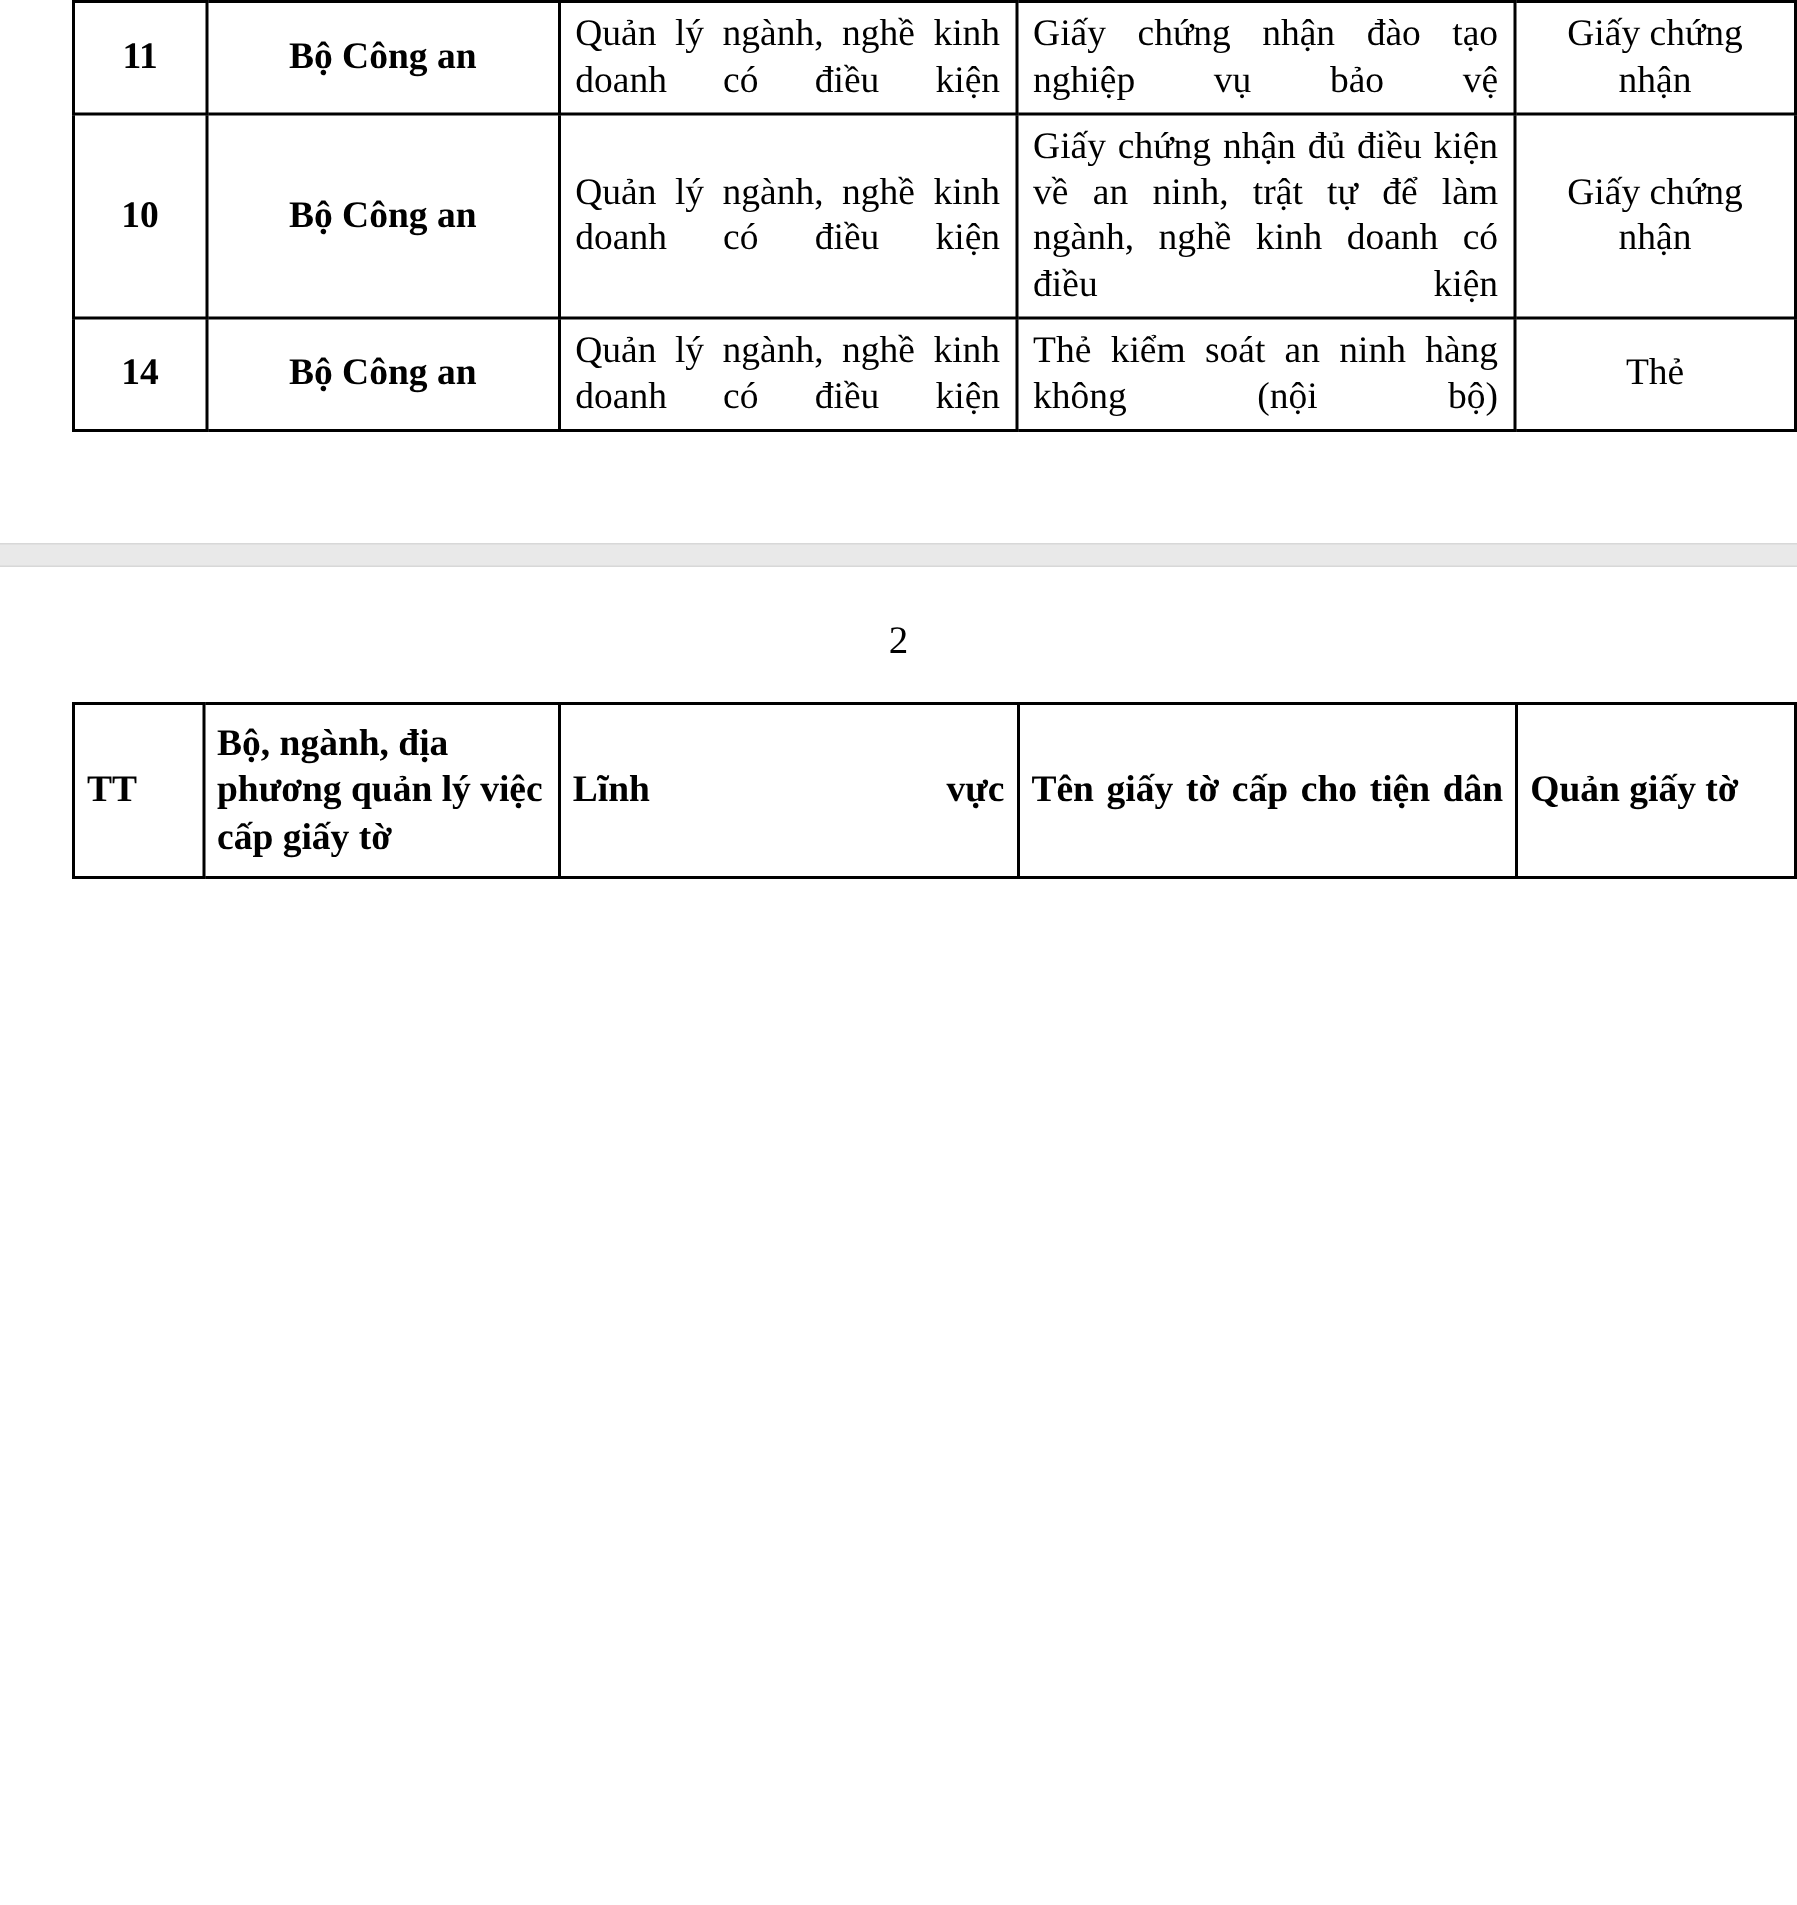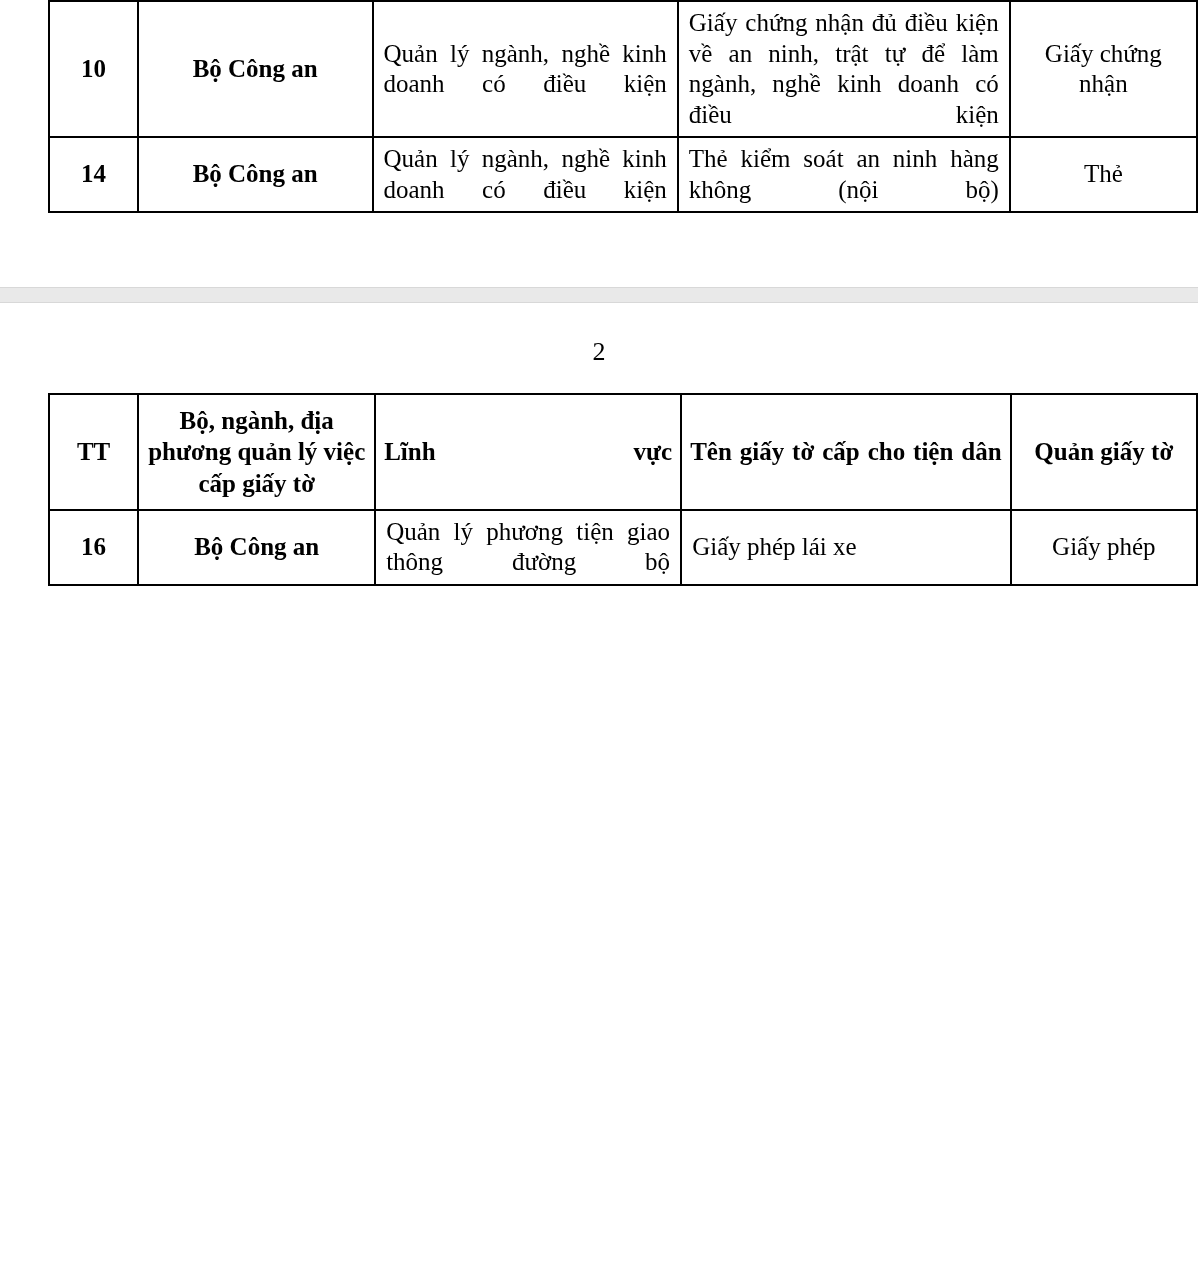--- a/index.html
+++ b/index.html
@@ -29,21 +29,21 @@
     line-height: 1.22;
     font-family: "Liberation Serif", serif;
   }
   .col-tt      { width: 72px;  text-align: center; font-weight: bold; }
   .col-org     { width: 232px; text-align: center; font-weight: bold; }
   .col-field   { width: 310px; text-align: justify; text-align-last: justify; }
   .col-docname { width: 340px; text-align: justify; text-align-last: justify; }
   .col-doctype { width: 178px; text-align: center; }
 
   .doc-table thead th {
-    text-align: center;
+    text-align: left;
     font-weight: bold;
     line-height: 1.25;
     padding: 10px 8px;
   }
 
   .gap-band {
     height: 74px;
     background: #ffffff;
   }
   .separator {
@@ -65,20 +65,27 @@
 </style>
 </head>
 <body>
 
 <div class="page">
 
   <div class="table-wrap">
     <table class="doc-table">
       <tbody>
 
+        <tr>
+          <td class="col-tt">11</td>
+          <td class="col-org">Bộ Công an</td>
+          <td class="col-field">Quản lý ngành, nghề kinh doanh có điều kiện</td>
+          <td class="col-docname">Giấy chứng nhận đào tạo nghiệp vụ bảo vệ</td>
+          <td class="col-doctype">Giấy chứng nhận</td>
+        </tr>
 
 
         <tr>
           <td class="col-tt">10</td>
           <td class="col-org">Bộ Công an</td>
           <td class="col-field">Quản lý ngành, nghề kinh doanh có điều kiện</td>
           <td class="col-docname">Giấy chứng nhận đủ điều kiện về an ninh, trật tự để làm ngành, nghề kinh doanh có điều kiện</td>
           <td class="col-doctype">Giấy chứng nhận</td>
         </tr>
 
@@ -106,27 +113,20 @@
           <th class="col-tt">TT</th>
           <th class="col-org">Bộ, ngành, địa phương quản lý việc cấp giấy tờ</th>
           <th class="col-field">Lĩnh vực</th>
           <th class="col-docname">Tên giấy tờ cấp cho tiện dân</th>
           <th class="col-doctype">Quản giấy tờ</th>
         </tr>
       </thead>
       <tbody>
 
 
-        <tr>
-          <td class="col-tt">16</td>
-          <td class="col-org">Bộ Công an</td>
-          <td class="col-field">Quản lý phương tiện giao thông đường bộ</td>
-          <td class="col-docname nojust" style="text-align:left; text-align-last:left;">Giấy phép lái xe</td>
-          <td class="col-doctype nojust">Giấy phép</td>
-        </tr>
 
 
 
       </tbody>
     </table>
   </div>
 
 </div>
 
 </body></html>

